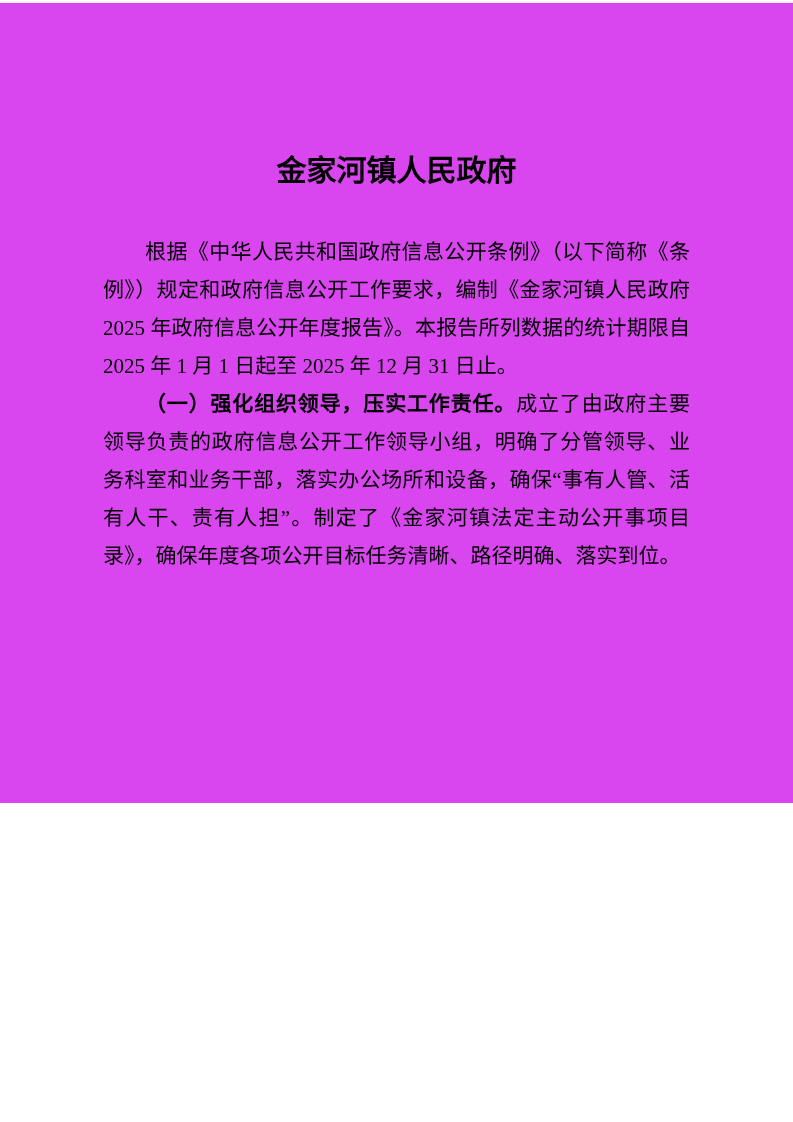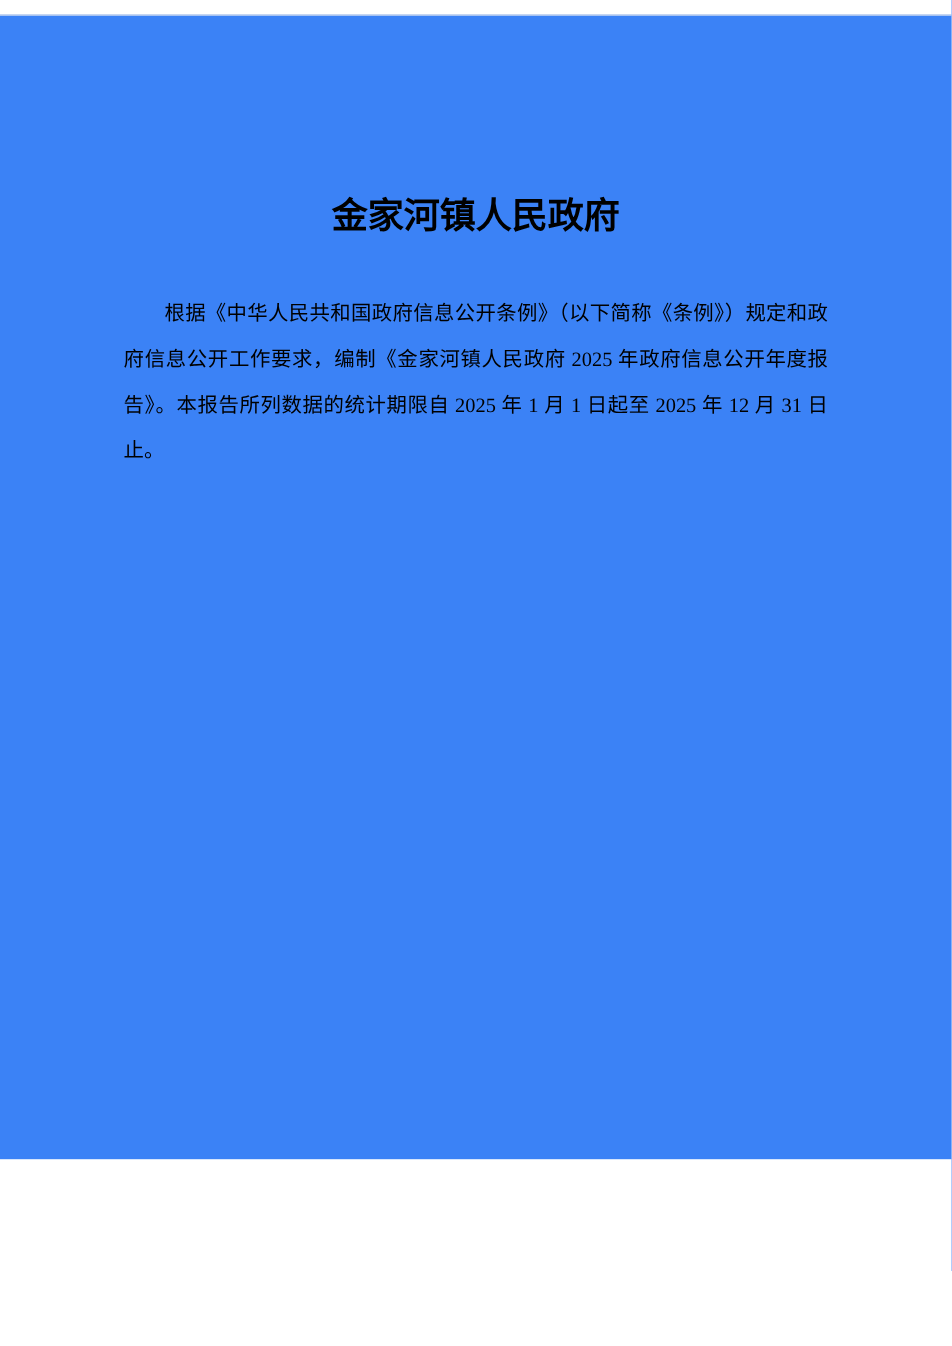--- a/index.html
+++ b/index.html
@@ -1,43 +1,43 @@
 <!DOCTYPE html>
 <html lang="zh-CN"><head>
 <meta charset="utf-8">
 <style>
   html, body { margin: 0; padding: 0; }
   body { background: #ffffff; }
 
   .page {
     position: relative;
     width: 793px;
-    height: 954px;
-    margin: 12px auto;
-    background: #3b82f6;
+    height: 801px;
+    margin: 2px auto;
+    background: #d946ef;
     color: #000000;
     font-family: "Liberation Serif", "DejaVu Serif", serif;
     overflow: hidden;
     border-top: 1px solid #ededed;
     box-sizing: border-box;
   }
 
   .title-block {
     padding-top: 148px;
     text-align: center;
     font-weight: bold;
     font-size: 30px;
     line-height: 40px;
     font-family: "Liberation Serif", "DejaVu Serif", serif;
   }
 
   .doc-body {
     margin-top: 42px;
     padding: 0 103px;
-    font-size: 17px;
+    font-size: 21px;
     line-height: 38px;
     text-align: justify;
     text-justify: inter-character;
   }
 
   .doc-body p {
     margin: 0;
     text-indent: 2em;
   }
 
@@ -72,19 +72,20 @@
   <div class="title-block">
     <div>金家河镇人民政府</div>
   </div>
 
   <div class="doc-body">
 
     <p>根据《中华人民共和国政府信息公开条例》（以下简称《条例》）规定和政府信息公开工作要求，编制《金家河镇人民政府 2025 年政府信息公开年度报告》。本报告所列数据的统计期限自 2025 年 1 月 1 日起至 2025 年 12 月 31 日止。</p>
 
 
 
+    <p><span class="run-in-lead">（一）强化组织领导，压实工作责任。</span><span>成立了由政府主要领导负责的政府信息公开工作领导小组，明确了分管领导、业务科室和业务干部，落实办公场所和设备，确保“事有人管、活有人干、责有人担”。制定了《金家河镇法定主动公开事项目录》，确保年度各项公开目标任务清晰、路径明确、落实到位。</span></p>
 
 
   </div>
 
   <div class="page-number">- 1 -</div>
 
 </div>
 
 </body></html>

